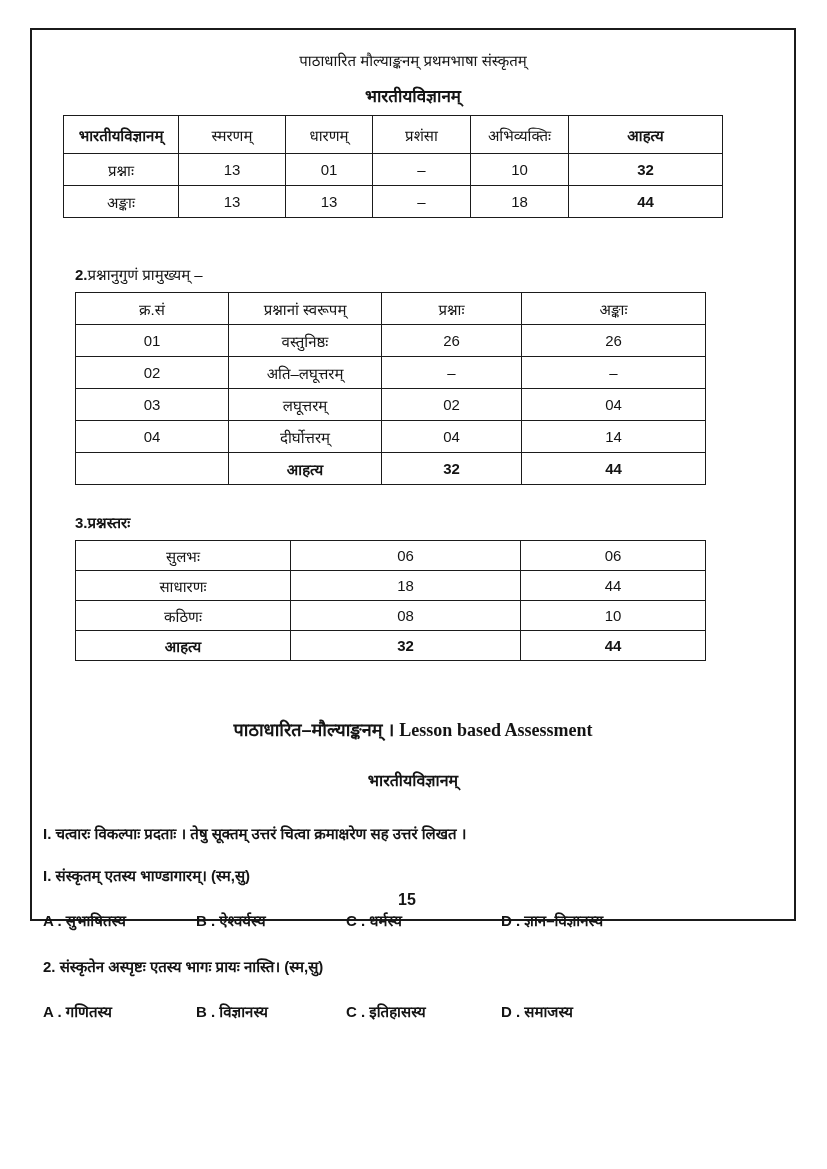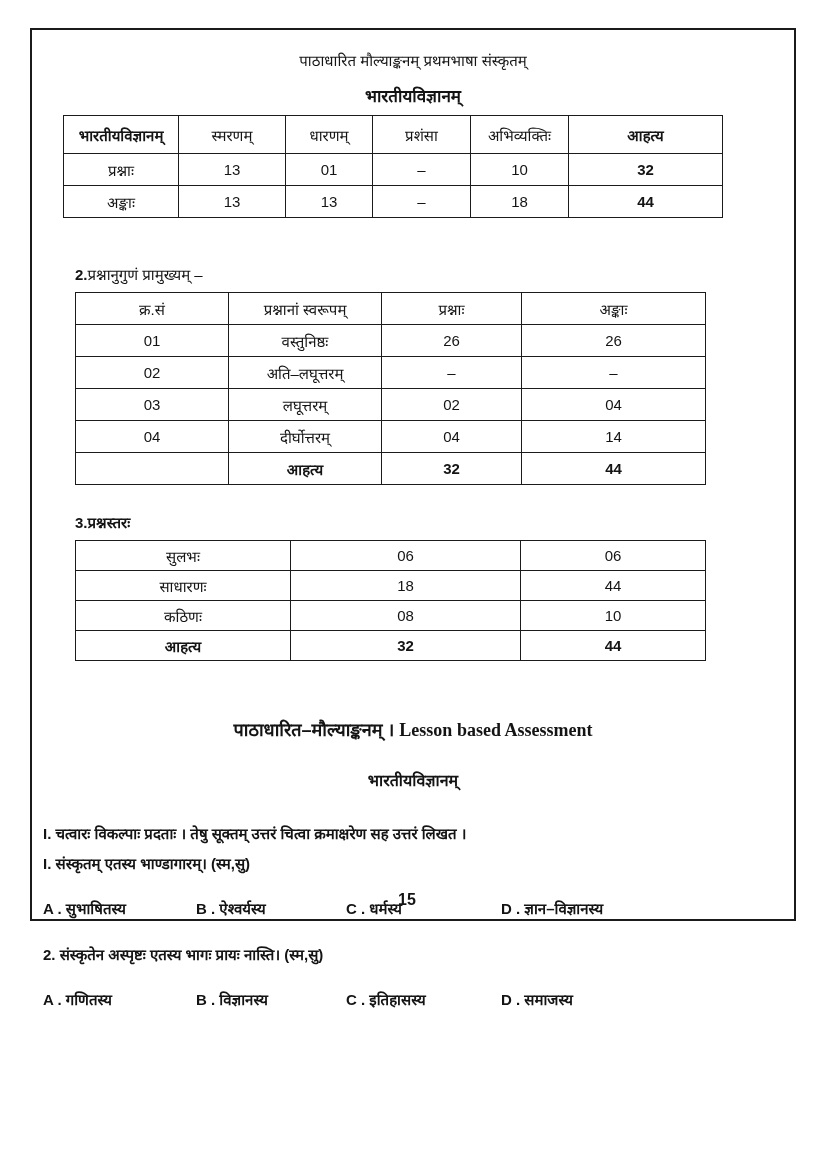--- a/index.html
+++ b/index.html
@@ -45,21 +45,21 @@
     font-size: 18px; font-weight: bold;
   }
   .assess-heading .latin { font-family: "Liberation Serif", "DejaVu Serif", serif; }
   .assess-sub { text-align: center; margin-top: 28px; font-size: 16px; font-weight: bold; }
 
   .qline {
     margin-left: 11px; margin-right: 16px;
     font-size: 15px; font-weight: bold;
   }
   .instr { margin-top: 32px; }
-  .q1 { margin-top: 10px; }
+  .q1 { margin-top: 22px; }
   .q2 { margin-top: 26px; }
 
   .opts {
     display: flex; margin-left: 11px; margin-top: 25px;
     font-size: 15px; font-weight: bold;
   }
   .opts .opt { flex: 0 0 auto; }
   .opts .opt:nth-child(1) { width: 153px; }
   .opts .opt:nth-child(2) { width: 150px; }
   .opts .opt:nth-child(3) { width: 155px; }

